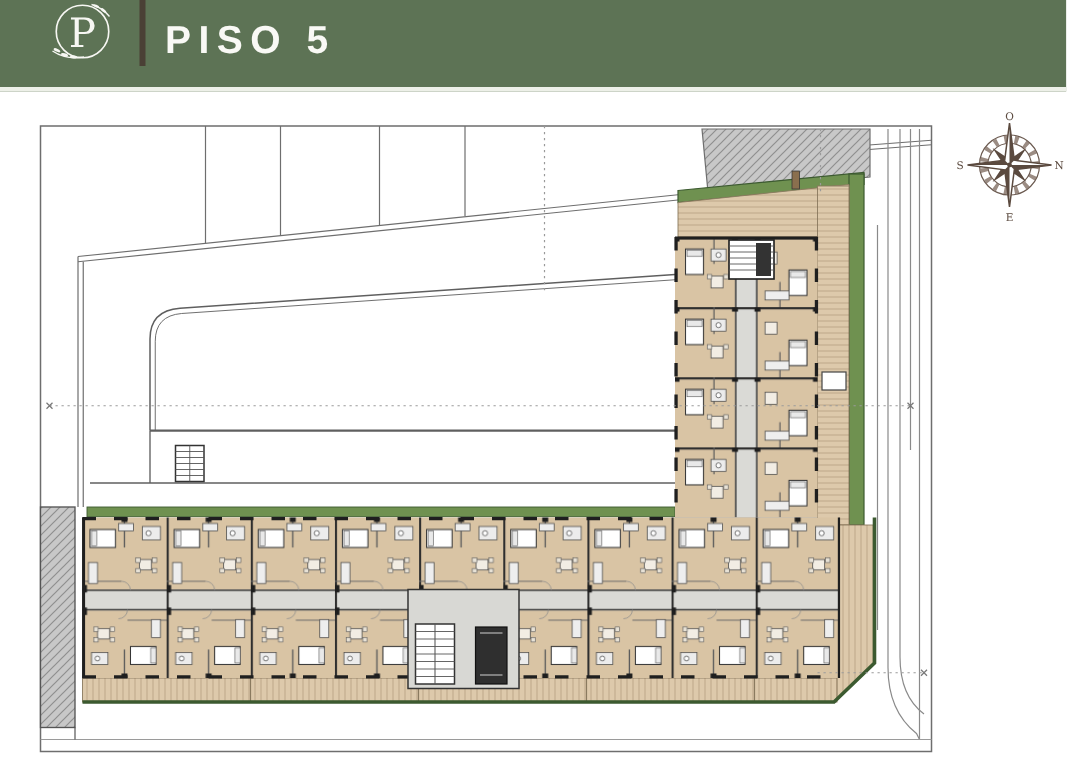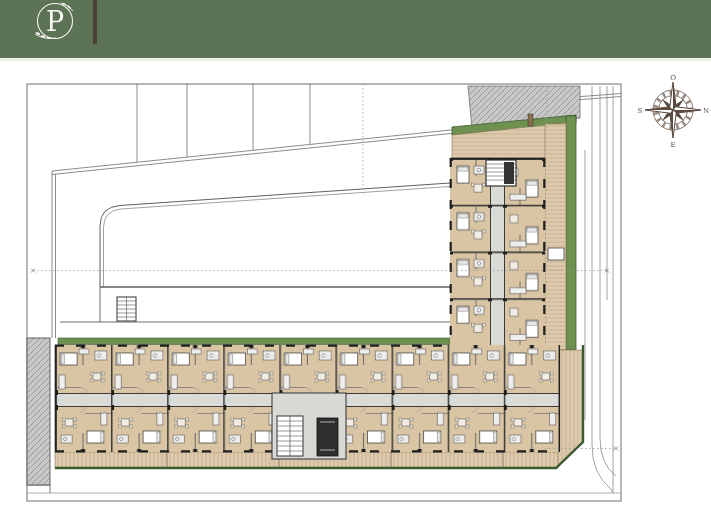--- a/index.html
+++ b/index.html
@@ -31,20 +31,21 @@
           <ellipse cx="10" cy="33.5" rx="2.4" ry="1" transform="rotate(25 10 33.5)"></ellipse>
           <ellipse cx="15" cy="36.5" rx="2.4" ry="1" transform="rotate(15 15 36.5)"></ellipse>
           <ellipse cx="21" cy="38" rx="2.4" ry="1" transform="rotate(5 21 38)"></ellipse>
           <ellipse cx="36" cy="4" rx="2.2" ry="0.9" transform="rotate(20 36 4)"></ellipse>
           <ellipse cx="41" cy="7" rx="2.2" ry="0.9" transform="rotate(40 41 7)"></ellipse>
         </g>
         <text x="27" y="31" text-anchor="middle" font-family="DejaVu Serif, serif" font-size="27" fill="#f7f7f3">P</text>
       </svg>
     </div>
     <div class="divider"></div>
+    <h1 class="title">PISO 5</h1>
   </header>
 
   <svg class="plan" width="711" height="506" viewBox="0 0 711 506">
     <defs>
       <pattern id="hatch" width="6" height="6" patternUnits="userSpaceOnUse">
         <rect width="6" height="6" fill="#c8c8c8"></rect>
         <path d="M0,6 L6,0 M-1,1 L1,-1 M5,7 L7,5" stroke="#8f8f8f" stroke-width="0.8"></path>
       </pattern>
       <pattern id="deckV" width="4" height="8" patternUnits="userSpaceOnUse">
         <line x1="2" y1="0" x2="2" y2="8" stroke="#7a5e3c" stroke-opacity="0.3" stroke-width="0.7"></line>

